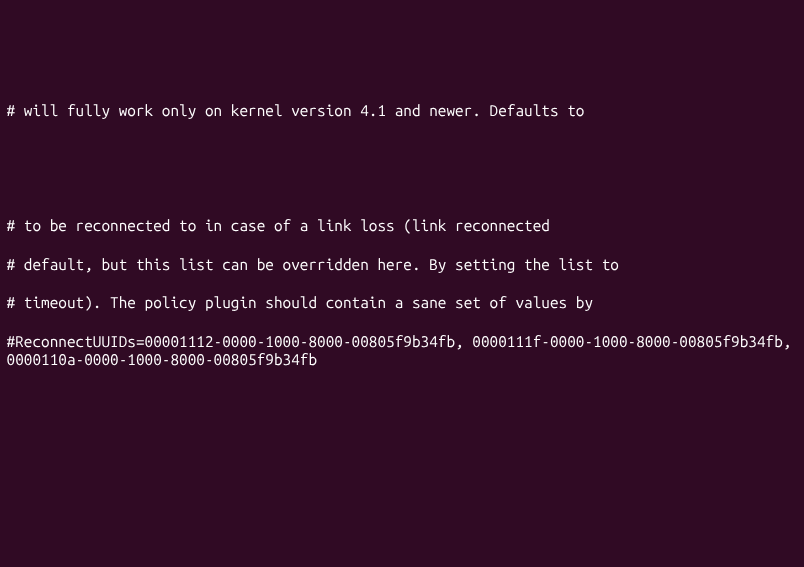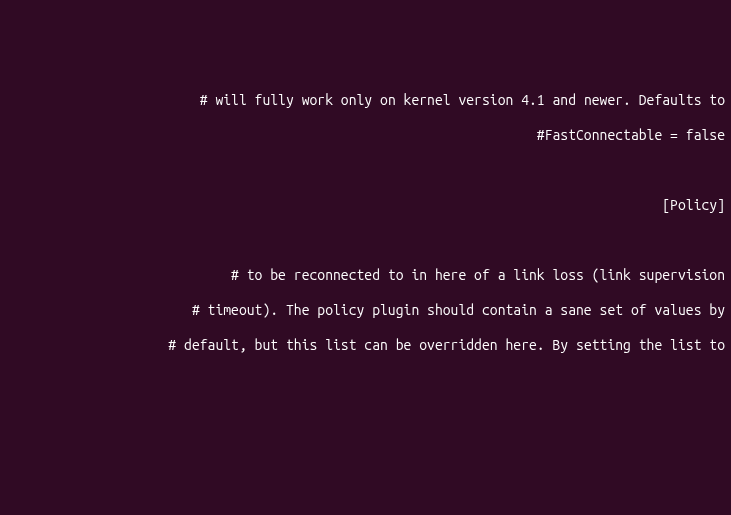--- a/index.html
+++ b/index.html
@@ -20,37 +20,35 @@
       white-space: pre-wrap;
       word-break: break-all;
     }
     .terminal {
       width: 100%;
       height: 100%;
     }
     .line {
       display: block;
       min-height: 17.5px;
-      text-align: right;
     }
   </style>
 </head>
 <body>
 
 
 
 <div class="terminal">
 <span class="line"># will fully work only on kernel version 4.1 and newer. Defaults to</span>
-<span class="line">#FastConnectable = false</span>
 <span class="line"></span>
-<span class="line">[Policy]</span>
 <span class="line"></span>
-<span class="line"># to be reconnected to in here of a link loss (link supervision</span>
+<span class="line"># to be reconnected to in case of a link loss (link reconnected</span>
+<span class="line"># default, but this list can be overridden here. By setting the list to</span>
 <span class="line"># timeout). The policy plugin should contain a sane set of values by</span>
-<span class="line"># default, but this list can be overridden here. By setting the list to</span>
+<span class="line">#ReconnectUUIDs=00001112-0000-1000-8000-00805f9b34fb, 0000111f-0000-1000-8000-00805f9b34fb, 0000110a-0000-1000-8000-00805f9b34fb</span>
 
 
 
 
 
 
 
 
 
 

